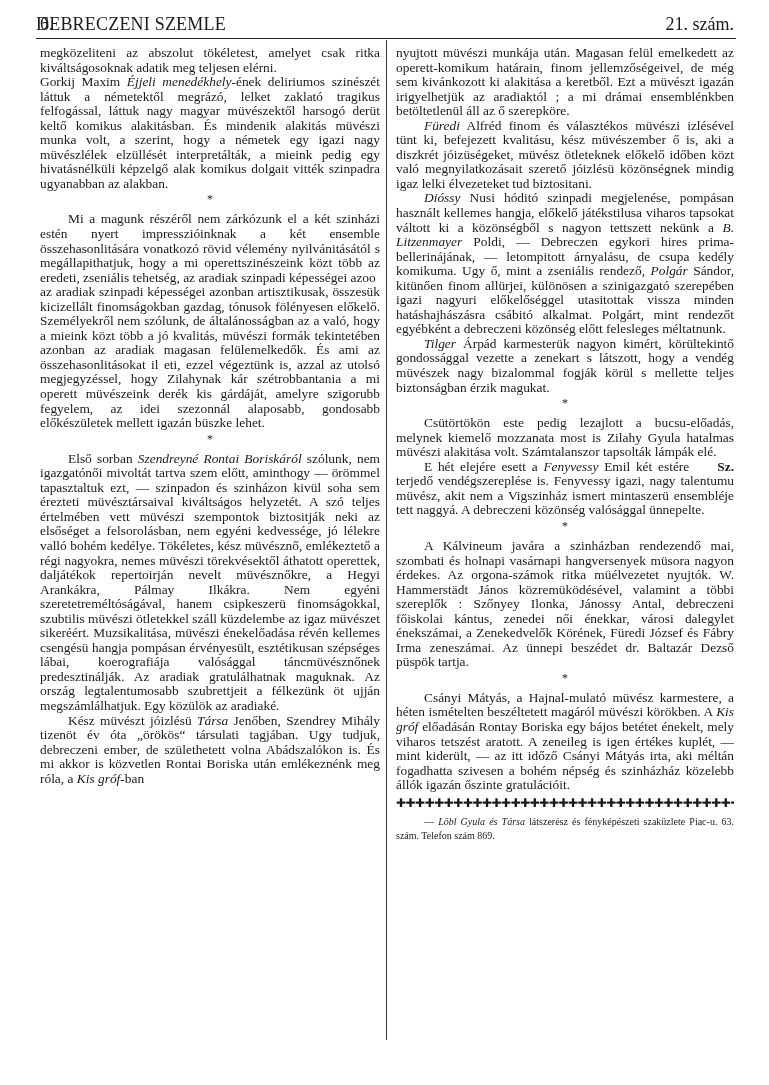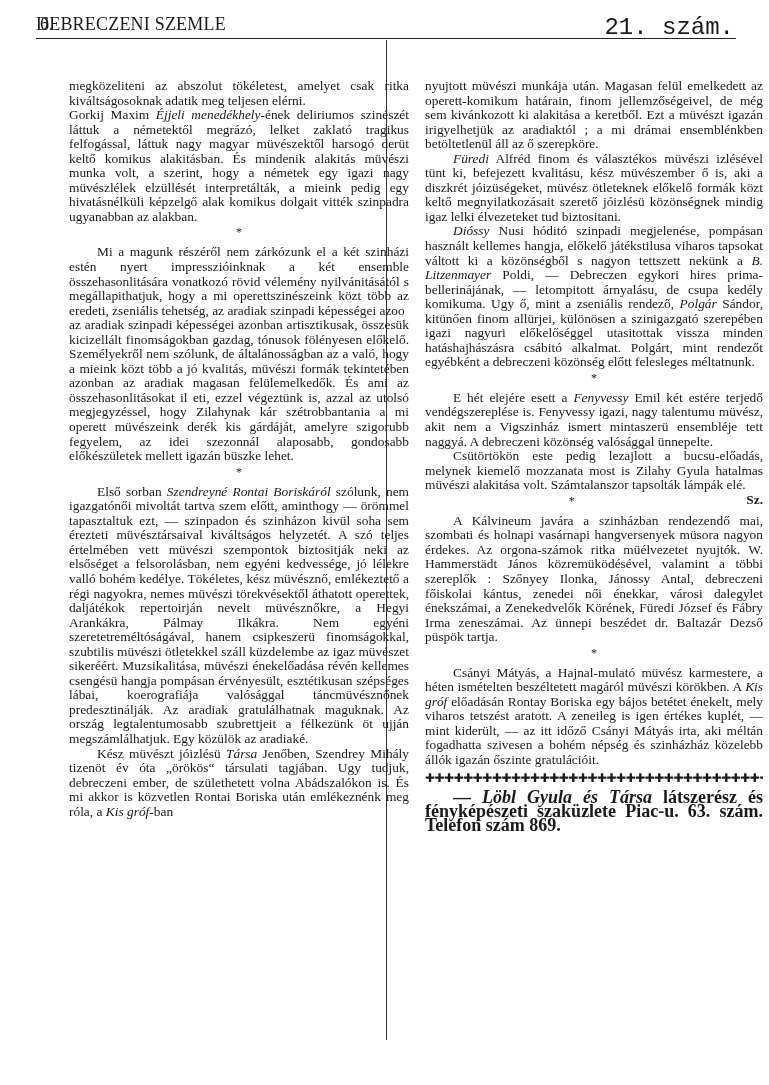--- a/index.html
+++ b/index.html
@@ -1,32 +1,32 @@
 <!DOCTYPE html>
 <html><head>
   <meta charset="utf-8">
   <style>
     html, body { margin: 0; padding: 0; background: #ffffff; }
     body { width: 769px; height: 1085px; position: relative; overflow: hidden;
            font-family: "Liberation Serif", "DejaVu Serif", serif; color: #1a1a1a; }
     .header { position: absolute; left: 36px; top: 10px; width: 698px; height: 26px; }
     .header .pg { position: absolute; left: 4px; top: 4px; font-size: 18px; }
     .header .title { position: absolute; left: 0; right: 0; top: 4px; text-align: left; font-size: 18px; letter-spacing: 0.2px; }
-    .header .num { position: absolute; right: 0; top: 4px; font-size: 24px; font-family: Liberation Mono, monospace; }
+    .header .num { position: absolute; right: 0; top: 4px; font-size: 18px; }
     .rule { position: absolute; left: 36px; top: 38px; width: 700px; height: 0; border-top: 1.5px solid #222; }
     .divider { position: absolute; left: 386px; top: 40px; width: 0; height: 1000px; border-left: 1.3px solid #333; }
-    .col { position: absolute; top: 79px; font-size: 13.4px; line-height: 14.55px; text-align: justify; hyphens: manual; margin-left: 29px; }
+    .col { position: absolute; top: 46px; font-size: 13.4px; line-height: 14.55px; text-align: justify; hyphens: manual; }
     .col.left { left: 40px; width: 340px; }
     .col.right { left: 396px; width: 338px; }
     .col p { margin: 0; text-indent: 28px; }
     .col p.noindent { text-indent: 0; }
     .star { text-align: center; margin: 1px 0 6px 0; font-size: 12px; line-height: 14px; }
     .sig { float: right; font-weight: bold; }
     .crosses { letter-spacing: -0.5px; font-size: 12px; line-height: 12px; margin: 4px 0 6px 0; white-space: nowrap; overflow: hidden; }
-    .ad { font-size: 18px; line-height: 14px; font-weight: bold; }
+    .ad { font-size: 10px; line-height: 14px; }
     i { font-style: italic; }
     b { font-weight: normal; }
   </style>
 </head>
 <body>
 
 <div class="header">
   <span class="pg">6.</span>
   <span class="title">DEBRECZENI SZEMLE</span>
   <span class="num">21. szám.</span>
@@ -40,24 +40,25 @@
   <div class="star">*</div>
   <p>Mi a magunk részéről nem zárkózunk el a két szinházi estén nyert impresszióinknak a két ensemble összehasonlitására vonatkozó rövid vélemény nyilvánitásától s megállapithatjuk, hogy a mi operettszinészeink közt több az eredeti, zseniális tehetség, az aradiak szinpadi képességei azoo</p>
   <p class="noindent">az aradiak szinpadi képességei azonban artisztikusak, összesük kicizellált finomságokban gazdag, tónusok fölényesen előkelő. Személyekről nem szólunk, de általánosságban az a való, hogy a mieink közt több a jó kvalitás, müvészi formák tekintetében azonban az aradiak magasan felülemelkedők. És ami az összehasonlitásokat il eti, ezzel végeztünk is, azzal az utolsó megjegyzéssel, hogy Zilahynak kár szétrobbantania a mi operett müvészeink derék kis gárdáját, amelyre szigorubb fegyelem, az idei szezonnál alaposabb, gondosabb előkészületek mellett igazán büszke lehet.</p>
   <div class="star">*</div>
   <p><span>Első sorban </span><i>Szendreyné Rontai Boriskáról</i><span> szólunk, nem igazgatónői mivoltát tartva szem előtt, aminthogy — örömmel tapasztaltuk ezt, — szinpadon és szinházon kivül soha sem érezteti müvésztársaival kiváltságos helyzetét. A szó teljes értelmében vett müvészi szempontok biztositják neki az elsőséget a felsorolásban, nem egyéni kedvessége, jó lélekre valló bohém kedélye. Tökéletes, kész müvésznő, emlékeztető a régi nagyokra, nemes müvészi törekvésektől áthatott operettek, daljátékok repertoirján nevelt müvésznőkre, a Hegyi Arankákra, Pálmay Ilkákra. Nem egyéni szeretetreméltóságával, hanem csipkeszerü finomságokkal, szubtilis müvészi ötletekkel száll küzdelembe az igaz müvészet sikeréért. Muzsikalitása, müvészi énekelőadása révén kellemes csengésü hangja pompásan érvényesült, esztétikusan szépséges lábai, koerografiája valósággal táncmüvésznőnek predesztinálják. Az aradiak gratulálhatnak maguknak. Az ország legtalentumosabb szubrettjeit a félkezünk öt ujján megszámlálhatjuk. Egy közülök az aradiaké.</span></p>
   <p><span>Kész müvészt jóizlésü </span><i>Társa</i><span> Jenőben, Szendrey Mihály tizenöt év óta „örökös“ társulati tagjában. Ugy tudjuk, debreczeni ember, de születhetett volna Abádszalókon is. És mi akkor is közvetlen Rontai Boriska után emlékeznénk meg róla, a </span><i>Kis gróf</i><span>-ban</span></p>
 </div>
 
 <div class="col right">
   <p class="noindent">nyujtott müvészi munkája után. Magasan felül emelkedett az operett-komikum határain, finom jellemzőségeivel, de még sem kivánkozott ki alakitása a keretből. Ezt a müvészt igazán irigyelhetjük az aradiaktól ; a mi drámai ensemblénkben betöltetlenül áll az ő szerepköre.</p>
-  <p><i>Füredi</i><span> Alfréd finom és választékos müvészi izlésével tünt ki, befejezett kvalitásu, kész müvészember ő is, aki a diszkrét jóizüségeket, müvész ötleteknek előkelő formák közt keltő megnyilatkozásait szerető jóizlésü közönségnek mindig igaz lelki élvezeteket tud biztositani.</span></p>
+  <p><i>Füredi</i><span> Alfréd finom és választékos müvészi izlésével tünt ki, befejezett kvalitásu, kész müvészember ő is, aki a diszkrét jóizüségeket, müvész ötleteknek előkelő időben közt való megnyilatkozásait szerető jóizlésü közönségnek mindig igaz lelki élvezeteket tud biztositani.</span></p>
   <p><i>Dióssy</i><span> Nusi hóditó szinpadi megjelenése, pompásan használt kellemes hangja, előkelő játékstilusa viharos tapsokat váltott ki a közönségből s nagyon tettszett nekünk a </span><i>B. Litzenmayer</i><span> Poldi, — Debreczen egykori hires prima-bellerinájának, — letompitott árnyalásu, de csupa kedély komikuma. Ugy ő, mint a zseniális rendező, </span><i>Polgár</i><span> Sándor, kitünően finom allürjei, különösen a szinigazgató szerepében igazi nagyuri előkelőséggel utasitottak vissza minden hatáshajhászásra csábitó alkalmat. Polgárt, mint rendezőt egyébként a debreczeni közönség előtt felesleges méltatnunk.</span></p>
+  <p><i>Tilger</i><span> Árpád karmesterük nagyon kimért, körültekintő gondossággal vezette a zenekart s látszott, hogy a vendég müvészek nagy bizalommal fogják körül s mellette teljes biztonságban érzik magukat.</span></p>
   <div class="star">*</div>
+  <p><span>Csütörtökön este pedig lezajlott a bucsu-előadás, melynek kiemelő mozzanata most is Zilahy Gyula hatalmas müvészi alakitása volt. Számtalanszor tapsolták lámpák elé.</span><span class="sig">Sz.</span></p>
   <p><span>E hét elejére esett a </span><i>Fenyvessy</i><span> Emil két estére terjedő vendégszereplése is. Fenyvessy igazi, nagy talentumu müvész, akit nem a Vigszinház ismert mintaszerü ensembléje tett naggyá. A debreczeni közönség valósággal ünnepelte.</span></p>
-  <p><span>Csütörtökön este pedig lezajlott a bucsu-előadás, melynek kiemelő mozzanata most is Zilahy Gyula hatalmas müvészi alakitása volt. Számtalanszor tapsolták lámpák elé.</span><span class="sig">Sz.</span></p>
   <div class="star">*</div>
   <p><b>A Kálvineum javára a</b><span> szinházban rendezendő mai, szombati és holnapi vasárnapi hangversenyek müsora nagyon érdekes. Az orgona-számok ritka müélvezetet nyujtók. W. Hammerstädt János közremüködésével, valamint a többi szereplők : Szőnyey Ilonka, Jánossy Antal, debreczeni főiskolai kántus, zenedei női énekkar, városi dalegylet énekszámai, a Zenekedvelők Körének, Füredi József és Fábry Irma zeneszámai. Az ünnepi beszédet dr. Baltazár Dezső püspök tartja.</span></p>
   <div class="star">*</div>
   <p><b>Csányi Mátyás</b><span>, a Hajnal-mulató müvész karmestere, a héten ismételten beszéltetett magáról müvészi körökben. A </span><i>Kis gróf</i><span> előadásán Rontay Boriska egy bájos betétet énekelt, mely viharos tetszést aratott. A zeneileg is igen értékes kuplét, — mint kiderült, — az itt időző Csányi Mátyás irta, aki méltán fogadhatta szivesen a bohém népség és szinházház közelebb állók igazán őszinte gratulációit.</span></p>
   <div class="crosses">✚✚✚✚✚✚✚✚✚✚✚✚✚✚✚✚✚✚✚✚✚✚✚✚✚✚✚✚✚✚✚✚✚✚✚✚✚✚✚✚✚✚</div>
   <p class="ad"><span>— </span><i>Löbl Gyula és Társa</i><span> látszerész és fényképészeti szaküzlete Piac-u. 63. szám. Telefon szám 869.</span></p>
 </div>
 
 </body></html>

